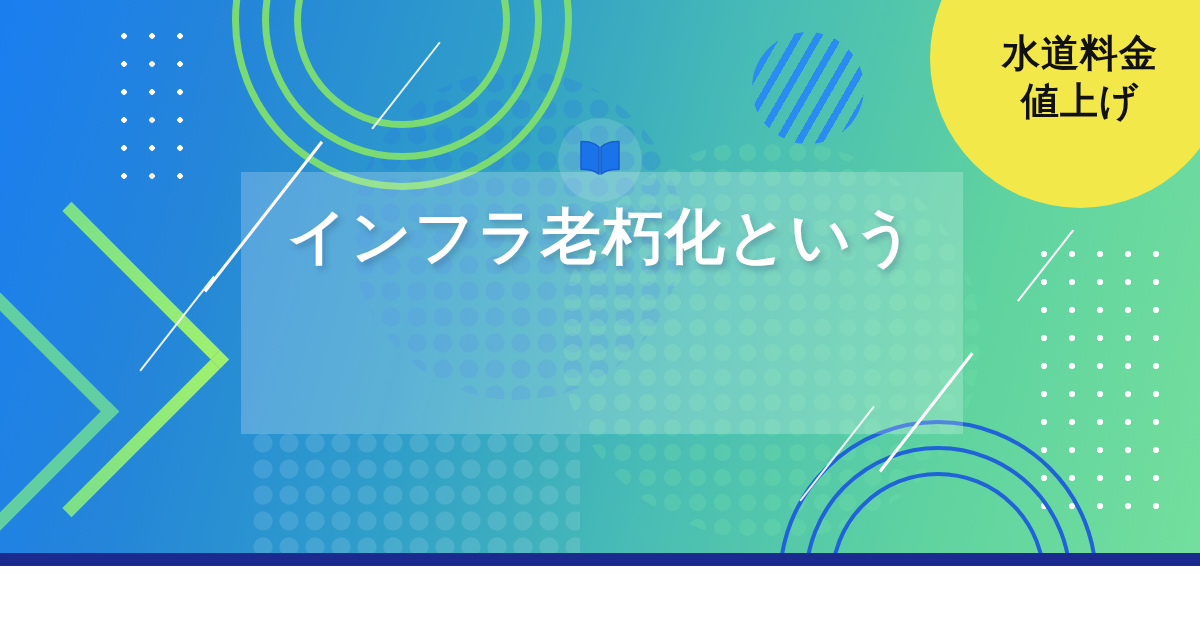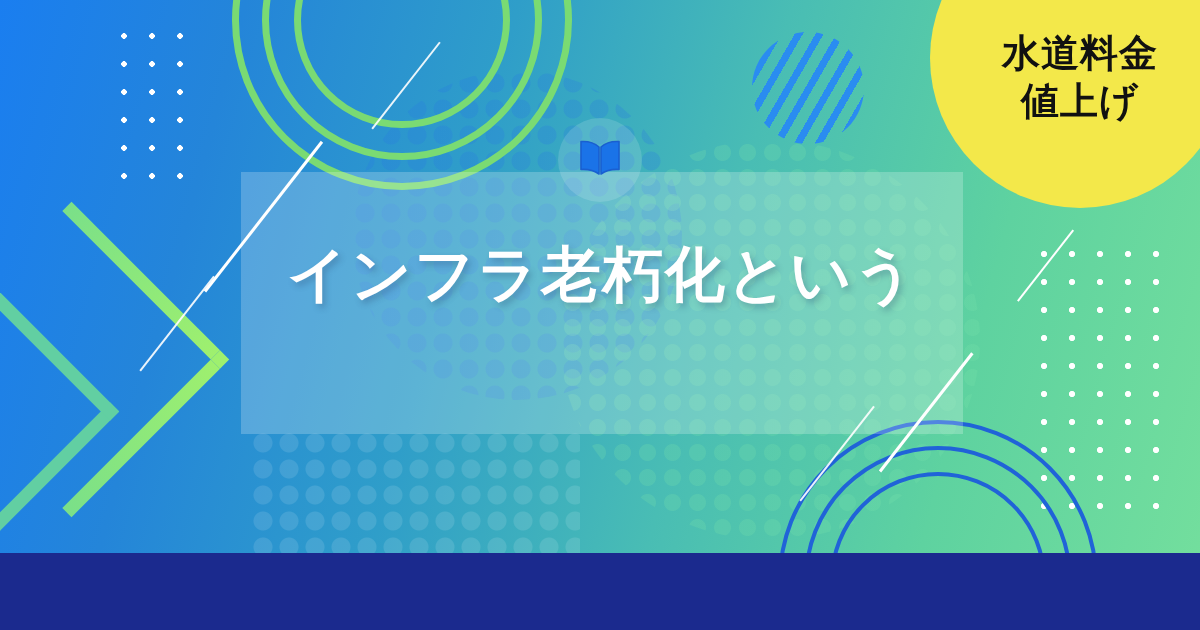--- a/index.html
+++ b/index.html
@@ -3,21 +3,21 @@
 <meta charset="utf-8">
 <style>
   html, body {
     margin: 0;
     padding: 0;
     background: #ffffff;
   }
   #canvas {
     position: relative;
     width: 1200px;
-    height: 630px;
+    height: 566px;
     overflow: hidden;
     font-family: "DejaVu Sans", "Liberation Sans", sans-serif;
   }
 
   
   .bg-gradient {
     position: absolute;
     inset: 0;
     background: linear-gradient(105deg,
         #1a7ef0 0%,
@@ -201,21 +201,20 @@
     position: absolute;
     left: 241px; top: 196px;
     width: 722px;
     text-align: center;
     color: #ffffff;
     font-weight: 700;
     font-size: 60px;
     line-height: 1.36;
     letter-spacing: 2px;
     text-shadow: 3px 4px 6px rgba(40,70,110,0.30);
-    margin-top: 38px;
   }
   .title-text div { white-space: nowrap; }
 
   
   .bottom-bar {
     left: 0; top: 553px;
     width: 1200px; height: 77px;
     background: #1b2a8e;
   }
 </style>

